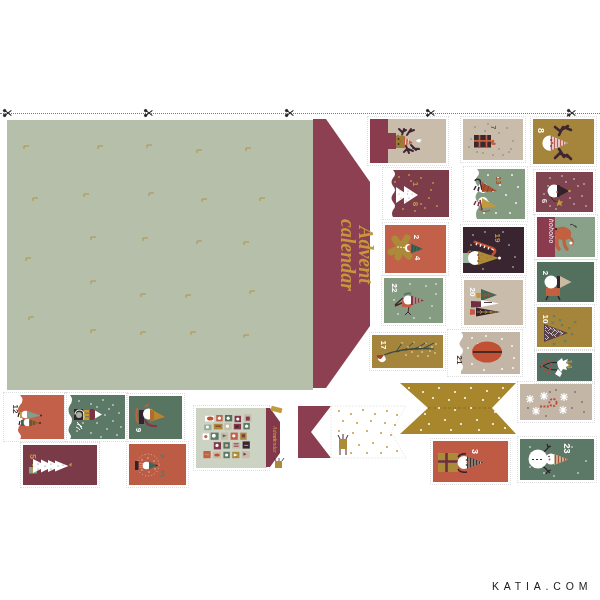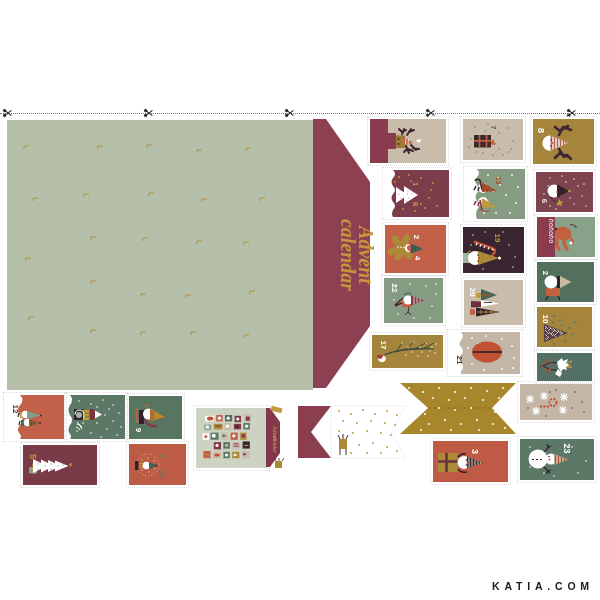--- a/index.html
+++ b/index.html
@@ -759,15 +759,15 @@
 <text x="8" y="36" transform="rotate(90 8 36)" text-anchor="middle" fill="#c69a3e" font-size="5.5" font-style="italic" font-family="Liberation Serif,serif">calendar</text>
 </svg>
 
 <div style="position:absolute;left:271px;top:407px;width:11px;height:5px;background:#bf9a3f;transform:rotate(14deg);"></div>
 
 <svg width="14" height="12" style="left:272px;top:458px;" viewBox="0 0 14 12">
 <rect x="3" y="3" width="7" height="7" fill="#ab8a38"></rect>
 <path d="M4,3 l-2,-3 M7,3 l0,-3 M10,3 l2,-3" stroke="#45272e" stroke-width="0.8" fill="none"></path>
 </svg>
 
-<div style="position:absolute;left:492px;top:580px;font-size:10.5px;font-weight:bold;letter-spacing:4.8px;color:#1c1c1c;">KATIA.COM</div>
+<div style="position:absolute;left:492px;top:580px;font-size:10.5px;font-weight:normal;letter-spacing:4.8px;color:#1c1c1c;">KATIA.COM</div>
 
 </div>
 
 </body></html>

